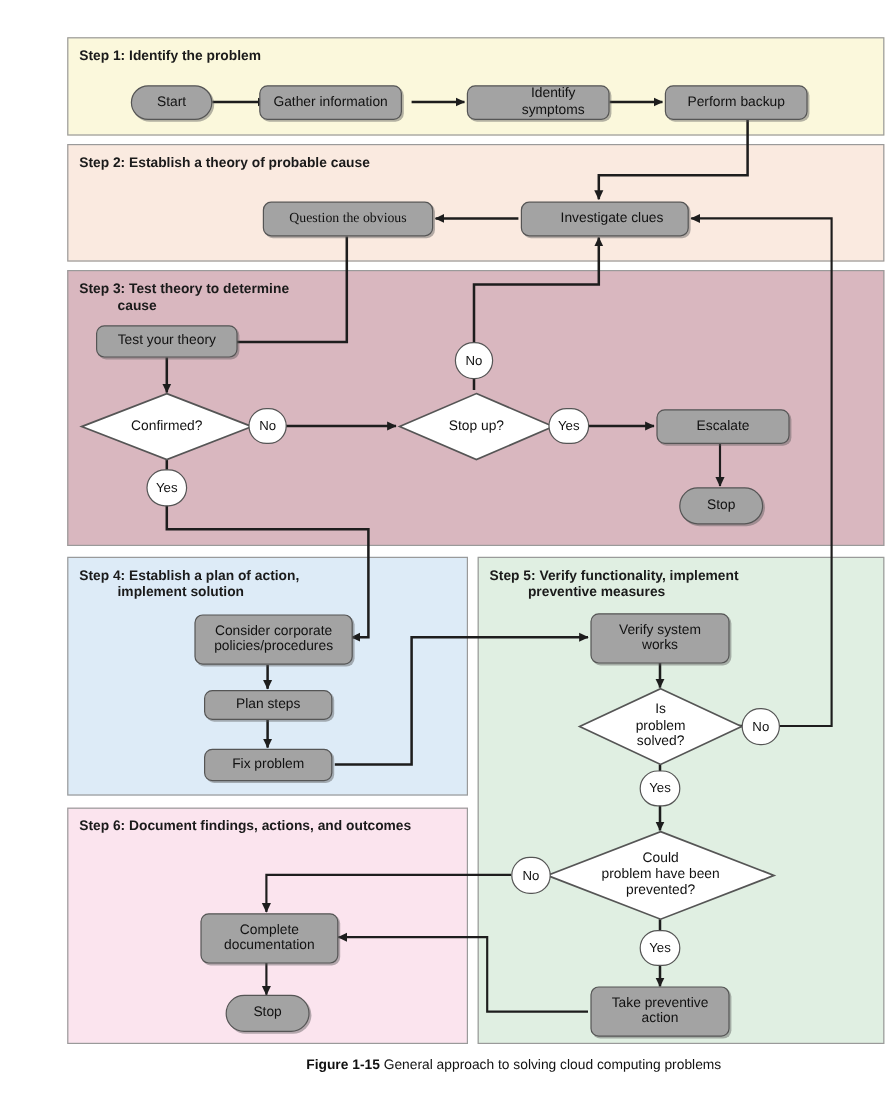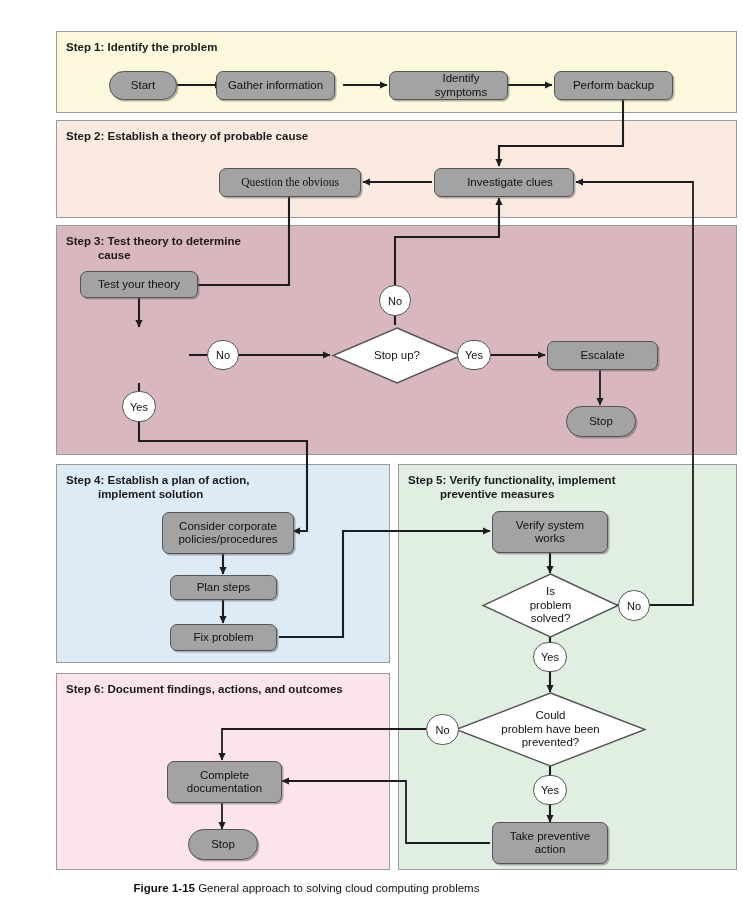--- a/index.html
+++ b/index.html
@@ -12,21 +12,21 @@
         display:flex;align-items:center;justify-content:center;text-align:center;
         font-size:11.5px;color:#111;line-height:13.5px;}
   .proc{border-radius:7px;box-shadow:1.5px 1.5px 0 rgba(90,90,90,.45);}
   .term{border-radius:999px;box-shadow:1.5px 1.5px 0 rgba(90,90,90,.45);}
   .lbl{position:absolute;box-sizing:border-box;background:#fff;border:1.2px solid #555;border-radius:999px;
        display:flex;align-items:center;justify-content:center;font-size:11px;color:#111;}
   .dia{position:absolute;}
   .dia svg{position:absolute;left:0;top:0;overflow:visible;}
   .dia .dtext{position:absolute;left:0;top:0;width:100%;height:100%;display:flex;align-items:center;
        justify-content:center;text-align:center;font-size:11.5px;color:#111;line-height:13.5px;}
-  #caption{position:absolute;left:0;top:882px;width:589px;text-align:center;font-size:11.5px;color:#111;}
+  #caption{position:absolute;left:0;top:882px;width:589px;text-align:right;font-size:11.5px;color:#111;}
   #caption b{font-weight:bold;}
 </style>
 </head>
 <body>
 
 <div id="page">
 
   <div class="panel" style="left:44px;top:31px;width:681px;height:82px;background:#fbf8dc;"></div>
   <div class="panel" style="left:44px;top:120px;width:681px;height:98px;background:#faeae0;"></div>
   <div class="panel" style="left:44px;top:225px;width:681px;height:230px;background:#d9b7bf;"></div>
@@ -110,20 +110,26 @@
   <div class="node term" style="left:97px;top:71px;width:68px;height:29px;">Start</div>
   <div class="node proc" style="left:204px;top:71px;width:119px;height:29px;">Gather information</div>
   <div class="node proc" style="left:377px;top:71px;width:119px;height:29px;padding-left:25px;">Identify symptoms</div>
   <div class="node proc" style="left:542px;top:71px;width:119px;height:29px;">Perform backup</div>
 
   <div class="node proc" style="left:207px;top:168px;width:142px;height:29px;font-family:Liberation Serif, serif;">Question the obvious</div>
   <div class="node proc" style="left:422px;top:168px;width:140px;height:29px;padding-left:12px;">Investigate clues</div>
 
   <div class="node proc" style="left:68px;top:271px;width:118px;height:27px;">Test your theory</div>
 
+  <div class="dia" style="left:55px;top:327px;width:144px;height:57px;">
+    <svg width="144" height="57">
+        <polygon points="72,1 143,28.5 72,56 1,28.5" fill="#fff" stroke="#555" stroke-width="1.4"></polygon>
+      </svg>
+    <div class="dtext">Confirmed?</div>
+  </div>
 
   <div class="dia" style="left:320px;top:327px;width:130px;height:57px;">
     <svg width="130" height="57">
         <polygon points="65,1 129,28.5 65,56 1,28.5" fill="#fff" stroke="#555" stroke-width="1.4"></polygon>
       </svg>
     <div class="dtext">Stop up?</div>
   </div>
 
   <div class="node proc" style="left:535px;top:341px;width:111px;height:29px;">Escalate</div>
   <div class="node term" style="left:554px;top:406px;width:70px;height:31px;">Stop</div>

